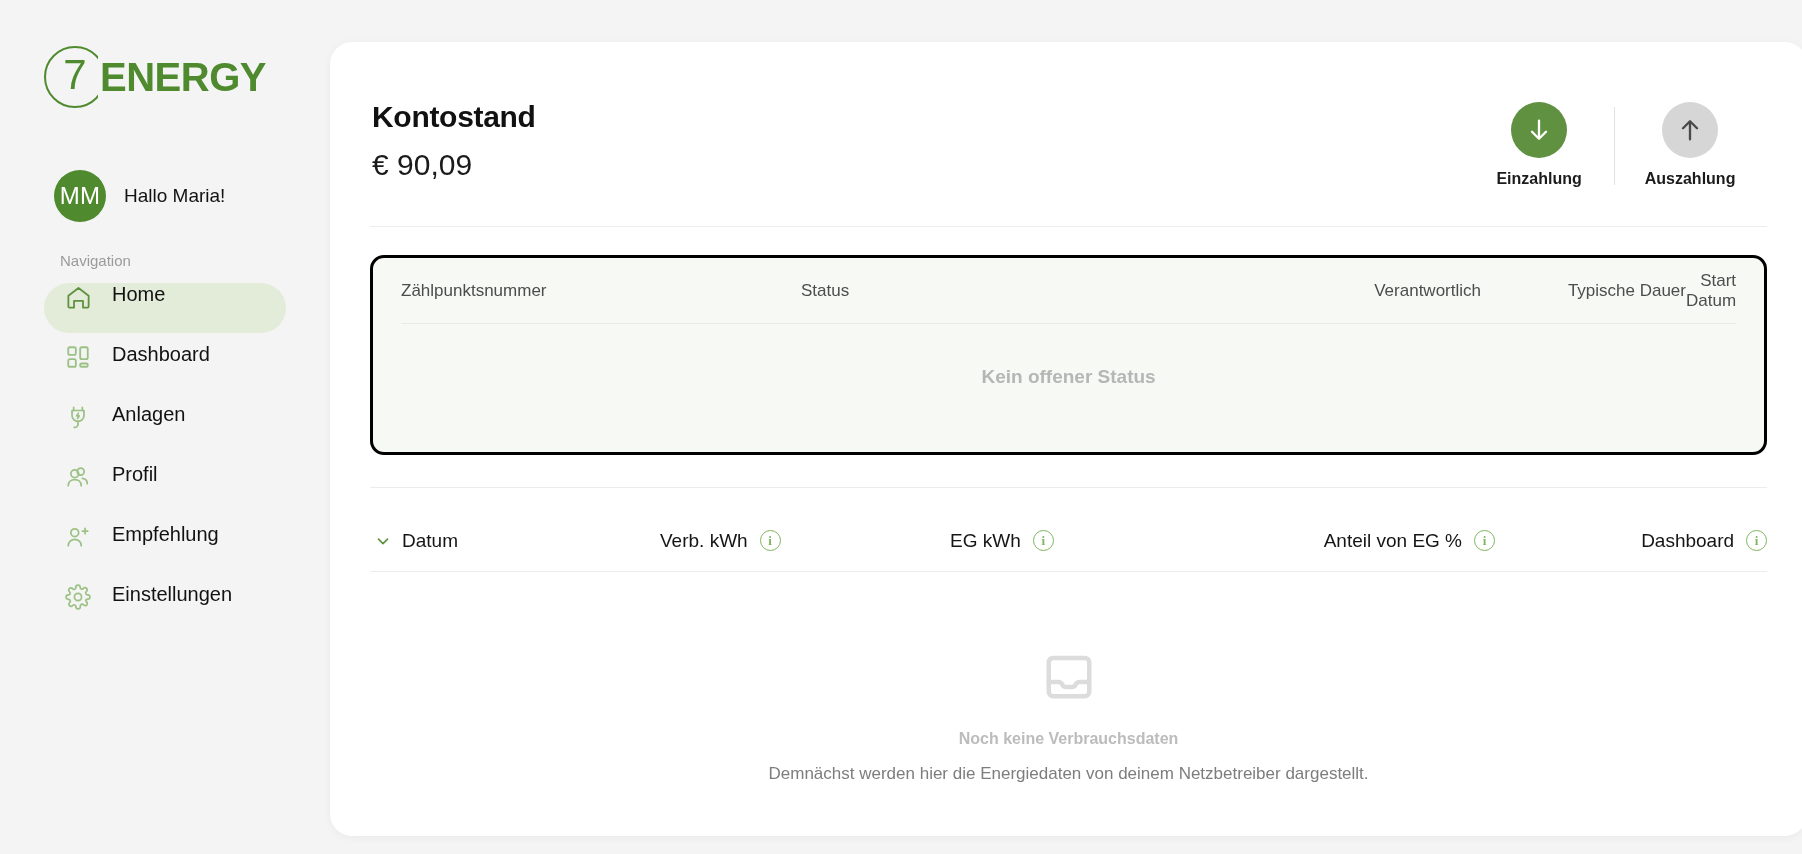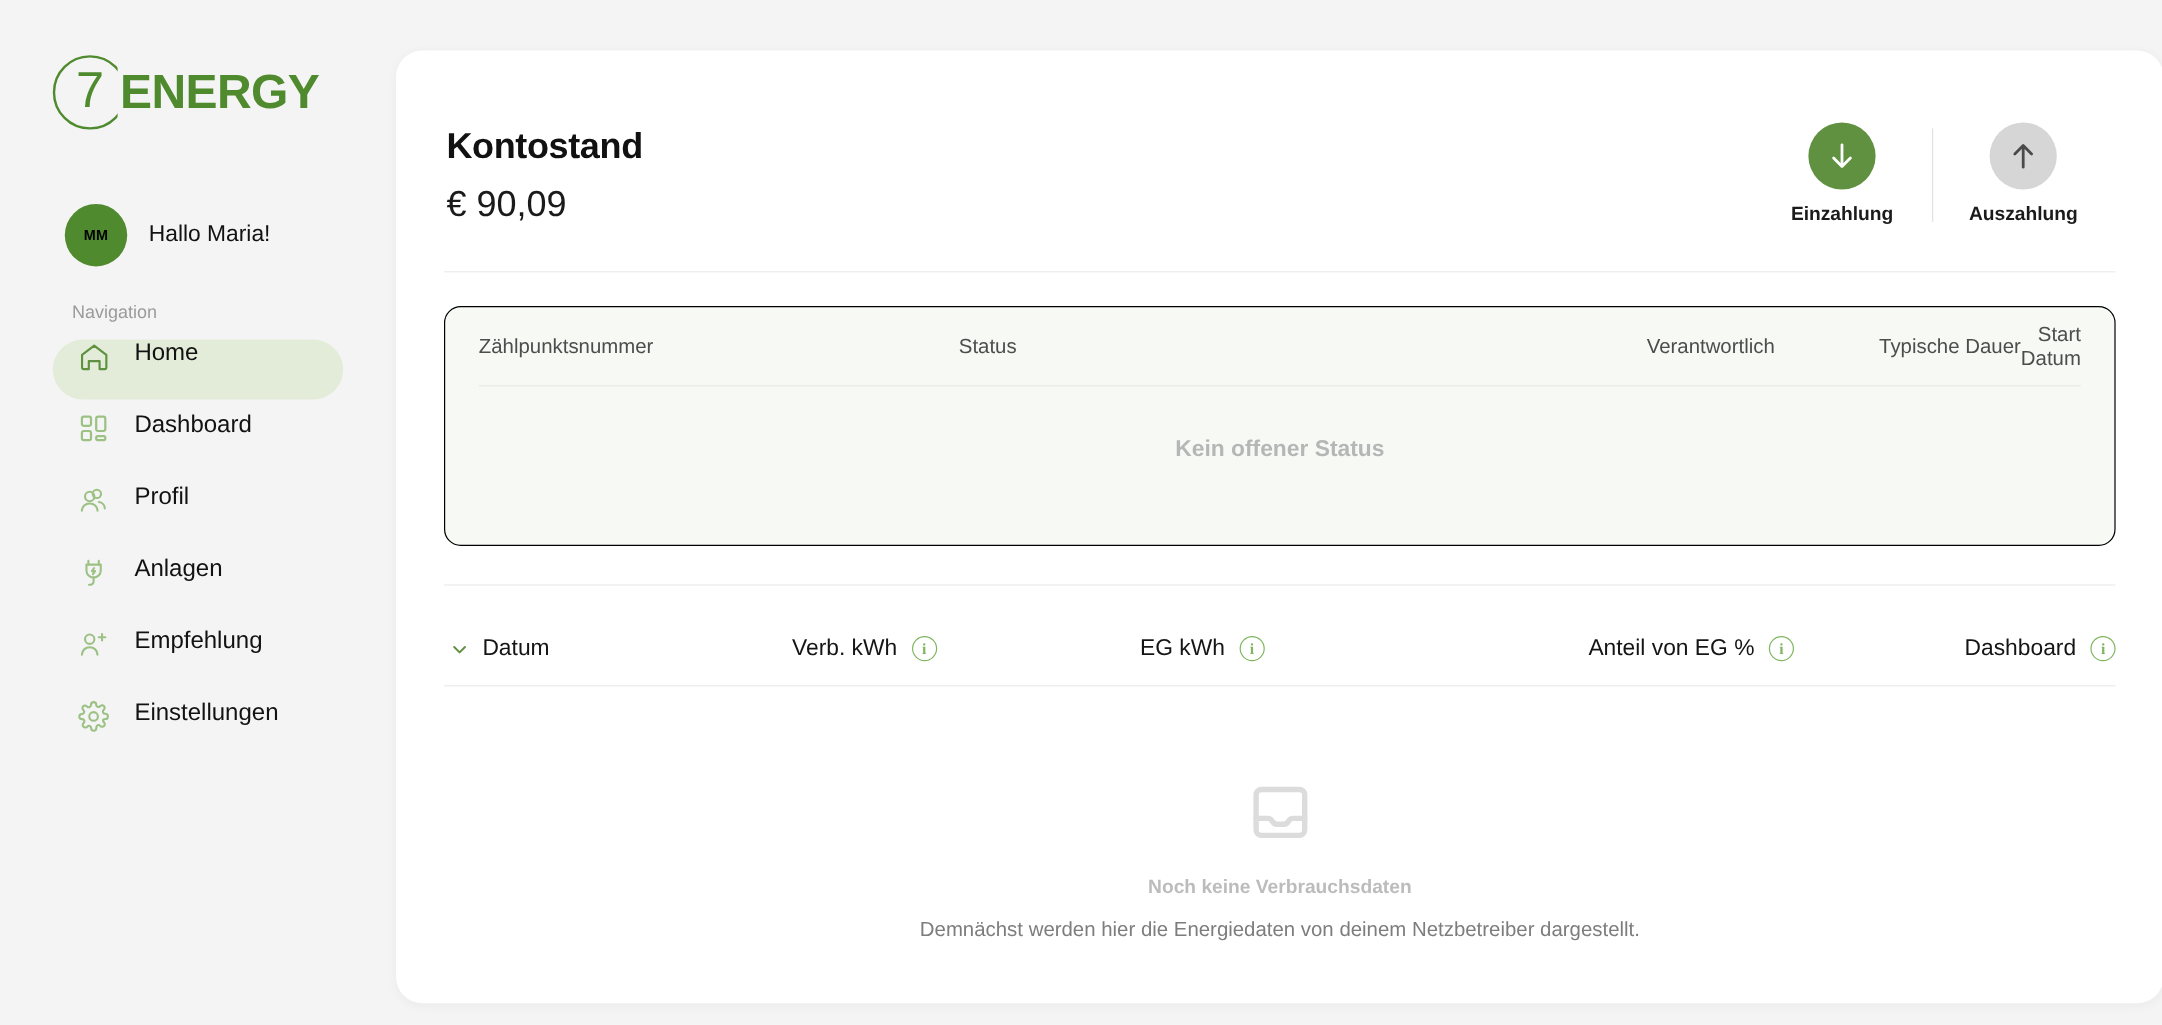--- a/index.html
+++ b/index.html
@@ -31,23 +31,23 @@
   .logo-seven span { position: relative; top: -2px; }
   .logo-text {
     font-size: 40px; font-weight: 700; color: #4f8a2e;
     letter-spacing: -0.5px; margin-left: -8px; z-index: 2;
     background: #f4f4f4; padding-left: 2px;
   }
 
   .user-row { display: flex; align-items: center; padding: 0 0 0 54px; margin-top: 62px; }
   .avatar {
     width: 52px; height: 52px; border-radius: 50%;
-    background: #4f8a2e; color: #000000;
+    background: #4f8a2e; color: #ffffff;
     display: flex; align-items: center; justify-content: center;
-    font-size: 12px; font-weight: 700; letter-spacing: .3px;
+    font-size: 24px; font-weight: 400; letter-spacing: .3px;
   }
   .greeting { margin-left: 18px; font-size: 19px; font-weight: 400; color: #121212; }
 
   .nav-label {
     margin-top: 30px; padding-left: 60px;
     font-size: 15px; color: #9b9b9b; font-weight: 400;
   }
   .nav { margin-top: 14px; padding: 0 44px 0 44px; }
   .nav-item {
     display: flex; align-items: flex-start; gap: 20px;
@@ -67,21 +67,21 @@
     border-radius: 22px;
     height: 794px;
     box-shadow: 0 2px 10px rgba(0,0,0,0.045);
     padding: 0 38px;
     position: relative;
     overflow: hidden;
   }
 
   
   .balance-row {
-    display: flex; align-items: flex-end; justify-content: space-between;
+    display: flex; align-items: center; justify-content: space-between;
     padding: 52px 4px 0 4px;
   }
   .balance-title { font-size: 30px; font-weight: 700; color: #111; letter-spacing: -0.3px; }
   .balance-amount { font-size: 30px; font-weight: 400; color: #1a1a1a; margin-top: 14px; letter-spacing: 0px; }
 
   .actions { display: flex; align-items: center; gap: 0; margin-top: 8px; }
   .action {
     display: flex; flex-direction: column; align-items: center;
     width: 150px; cursor: pointer;
   }
@@ -93,21 +93,21 @@
   .action-circle.grey { background: #d6d6d6; }
   .action-label { margin-top: 12px; font-size: 16px; font-weight: 700; color: #1b1b1b; }
   .action-sep { width: 1px; height: 78px; background: #e2e2e2; margin-top: 2px; }
 
   .hr { height: 1px; background: #ececec; margin: 38px 2px 0 2px; }
 
   
   .status-panel {
     margin: 28px 2px 0 2px;
     background: #f7f9f5;
-    border: 1px solid #000000;
+    border: 3px solid #000000;
     border-radius: 14px;
     height: 200px;
     padding: 0 28px;
   }
   .status-head {
     display: flex; align-items: center;
     height: 66px; border-bottom: 1px solid #e8ece4;
     font-size: 17px; color: #4d4d4d;
   }
   .sh-1 { width: 400px; }
@@ -190,39 +190,39 @@
             <rect x="3" y="14" width="7" height="7" rx="1.5"></rect>
             <rect x="14" y="18" width="7" height="3" rx="1.2"></rect>
           </svg>
         </span>
         <span class="nav-text">Dashboard</span>
       </div>
 
       <div class="nav-item">
         <span class="nav-icon">
           <svg width="26" height="26" viewBox="0 0 24 24" fill="none" stroke="#9cc184" stroke-width="1.6" stroke-linecap="round" stroke-linejoin="round">
+            <path d="M8 3v3M16 3v3"></path>
+            <path d="M6.5 6h11v4.5a5.5 5.5 0 0 1-5.5 5.5 5.5 5.5 0 0 1-5.5-5.5z"></path>
+            <path d="M12 16v3a2.5 2.5 0 0 1-2.5 2.5H8.5"></path>
+            <path d="M12.4 8.6 10.7 11h2.4l-1.6 2.3"></path>
+          </svg>
+        </span>
+        <span class="nav-text">Anlagen</span>
+      </div>
+
+      <div class="nav-item">
+        <span class="nav-icon">
+          <svg width="26" height="26" viewBox="0 0 24 24" fill="none" stroke="#9cc184" stroke-width="1.6" stroke-linecap="round" stroke-linejoin="round">
             <circle cx="14.5" cy="7" r="3.2"></circle>
             <circle cx="9" cy="9" r="3.6"></circle>
             <path d="M3 20c0-3.4 2.7-5.6 6-5.6s6 2.2 6 5.6"></path>
             <path d="M16 13.2c2.7.3 4.6 2.4 4.6 5"></path>
           </svg>
         </span>
         <span class="nav-text">Profil</span>
-      </div>
-
-      <div class="nav-item">
-        <span class="nav-icon">
-          <svg width="26" height="26" viewBox="0 0 24 24" fill="none" stroke="#9cc184" stroke-width="1.6" stroke-linecap="round" stroke-linejoin="round">
-            <path d="M8 3v3M16 3v3"></path>
-            <path d="M6.5 6h11v4.5a5.5 5.5 0 0 1-5.5 5.5 5.5 5.5 0 0 1-5.5-5.5z"></path>
-            <path d="M12 16v3a2.5 2.5 0 0 1-2.5 2.5H8.5"></path>
-            <path d="M12.4 8.6 10.7 11h2.4l-1.6 2.3"></path>
-          </svg>
-        </span>
-        <span class="nav-text">Anlagen</span>
       </div>
 
       <div class="nav-item">
         <span class="nav-icon">
           <svg width="26" height="26" viewBox="0 0 24 24" fill="none" stroke="#9cc184" stroke-width="1.6" stroke-linecap="round" stroke-linejoin="round">
             <circle cx="9" cy="8" r="3.6"></circle>
             <path d="M3 20c0-3.4 2.7-5.8 6-5.8s6 2.4 6 5.8"></path>
             <path d="M18.5 4v5M16 6.5h5"></path>
           </svg>
         </span>

